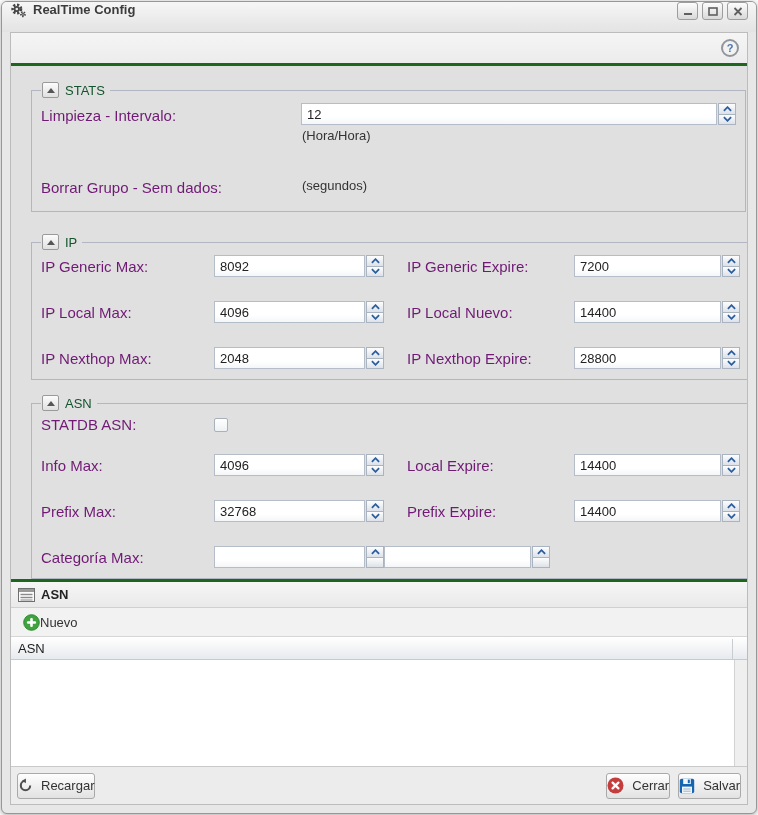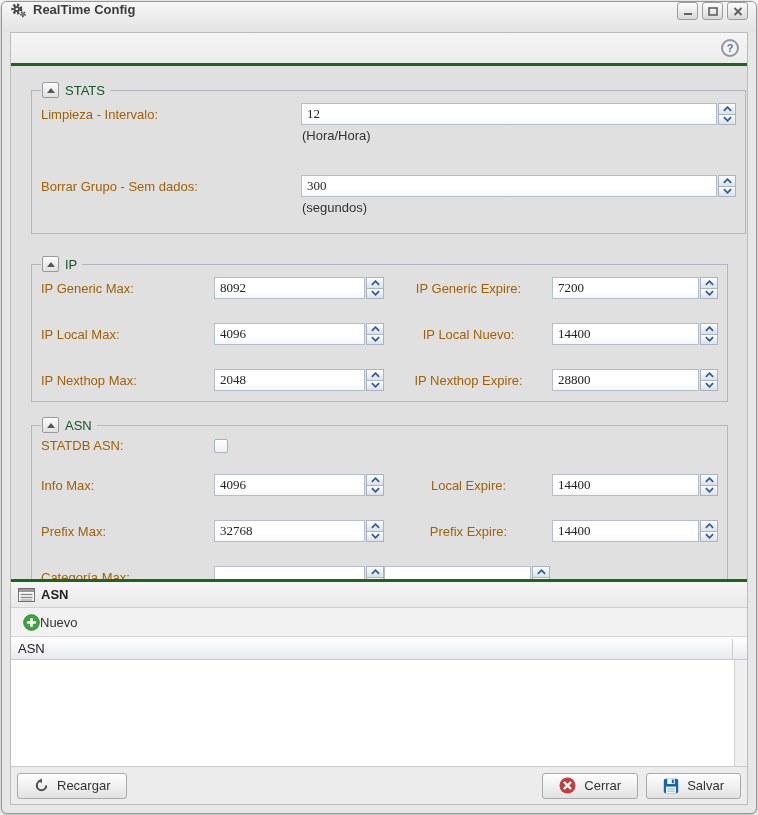--- a/index.html
+++ b/index.html
@@ -80,37 +80,37 @@
   }
   .tri-up {
     width: 0; height: 0;
     border-left: 4px solid transparent; border-right: 4px solid transparent;
     border-bottom: 5px solid #565656;
   }
 
   .frow { display: flex; align-items: flex-start; margin-bottom: 24px; }
   .frow.last { margin-bottom: 0; }
   .frow.mid { align-items: center; }
-  .flabel { font-size: 13px; color: #a16207; padding-top: 4px; }
+  .flabel { font-size: 15px; color: #701a75; padding-top: 4px; }
   .frow.mid .flabel { padding-top: 0; }
   .lbl-stats { width: 260px; flex: 0 0 260px; }
   .lbl-1 { width: 173px; flex: 0 0 173px; }
-  .lbl-2 { width: 167px; flex: 0 0 167px; margin-left: 1px; text-align: center; }
+  .lbl-2 { width: 167px; flex: 0 0 167px; margin-left: 23px; }
   .fcol { display: flex; flex-direction: column; flex: 1; }
   .note { font-size: 13px; color: #333; margin: 3px 0 8px 1px; }
 
   .numfield { display: flex; height: 22px; }
   .nf-wide { width: 435px; }
   .nf-l { width: 170px; flex: 0 0 170px; justify-content: flex-end; }
   .nf-r { width: 166px; flex: 0 0 166px; }
   .numinput {
-    flex: 1; min-width: 0; height: 16px;
+    flex: 1; min-width: 0; height: 22px;
     border: 1px solid #b5bdc8;
-    padding: 10px 5px;
-    font-family: Liberation Serif, serif;
+    padding: 4px 5px;
+    font-family: Liberation Sans, sans-serif;
     font-size: 13px; color: #222;
     background: linear-gradient(#ffffff, #ffffff 65%, #f4f6f8);
   }
   .spinners { display: flex; flex-direction: column; width: 18px; flex: 0 0 18px; margin-left: 1px; }
   .spin {
     flex: 1; border: 1px solid #aab4c0; padding: 0;
     background: linear-gradient(#fdfdfd, #dde2e9);
     display: flex; align-items: center; justify-content: center;
     cursor: pointer;
   }
@@ -165,21 +165,21 @@
   
   .footer {
     flex: 0 0 38px;
     display: flex; align-items: center; gap: 8px;
     padding: 0 6px;
     background: #ececec;
     border-top: 1px solid #c9c9c9;
   }
   .btn {
     display: inline-flex; align-items: center; gap: 8px;
-    height: 26px; padding: 0 16px;
+    height: 26px; padding: 0 0;
     border: 1px solid #a9a9a9; border-radius: 3px;
     background: linear-gradient(#fefefe, #e2e2e2);
     font-family: "Liberation Sans", sans-serif; font-size: 13px; color: #333;
     cursor: pointer;
   }
   .spacer { flex: 1; }
 </style>
 </head>
 <body>
 
@@ -253,35 +253,20 @@
                   </button>
               </span>
             </span>
             <span class="note">(Hora/Hora)</span>
           </div>
         </div>
 
         <div class="frow last">
           <span class="flabel lbl-stats">Borrar Grupo - Sem dados:</span>
           <div class="fcol">
-            <span class="numfield nf-wide">
-              <input class="numinput" type="text" value="300" style="">
-              <span class="spinners">
-                <button class="spin up">
-                    <svg class="chev" width="9" height="6" viewBox="0 0 10 6">
-                      <path d="M1 5 L5 1 L9 5" fill="none" stroke="#2c5e9e" stroke-width="2"></path>
-                    </svg>
-                  </button>
-                <button class="spin dn">
-                    <svg class="chev" width="9" height="6" viewBox="0 0 10 6">
-                      <path d="M1 1 L5 5 L9 1" fill="none" stroke="#2c5e9e" stroke-width="2"></path>
-                    </svg>
-                  </button>
-              </span>
-            </span>
             <span class="note">(segundos)</span>
           </div>
         </div>
       </fieldset>
 
       <fieldset class="ipset">
         <legend>
           <button class="collapsebtn">
               <i class="tri-up"></i>
             </button>

